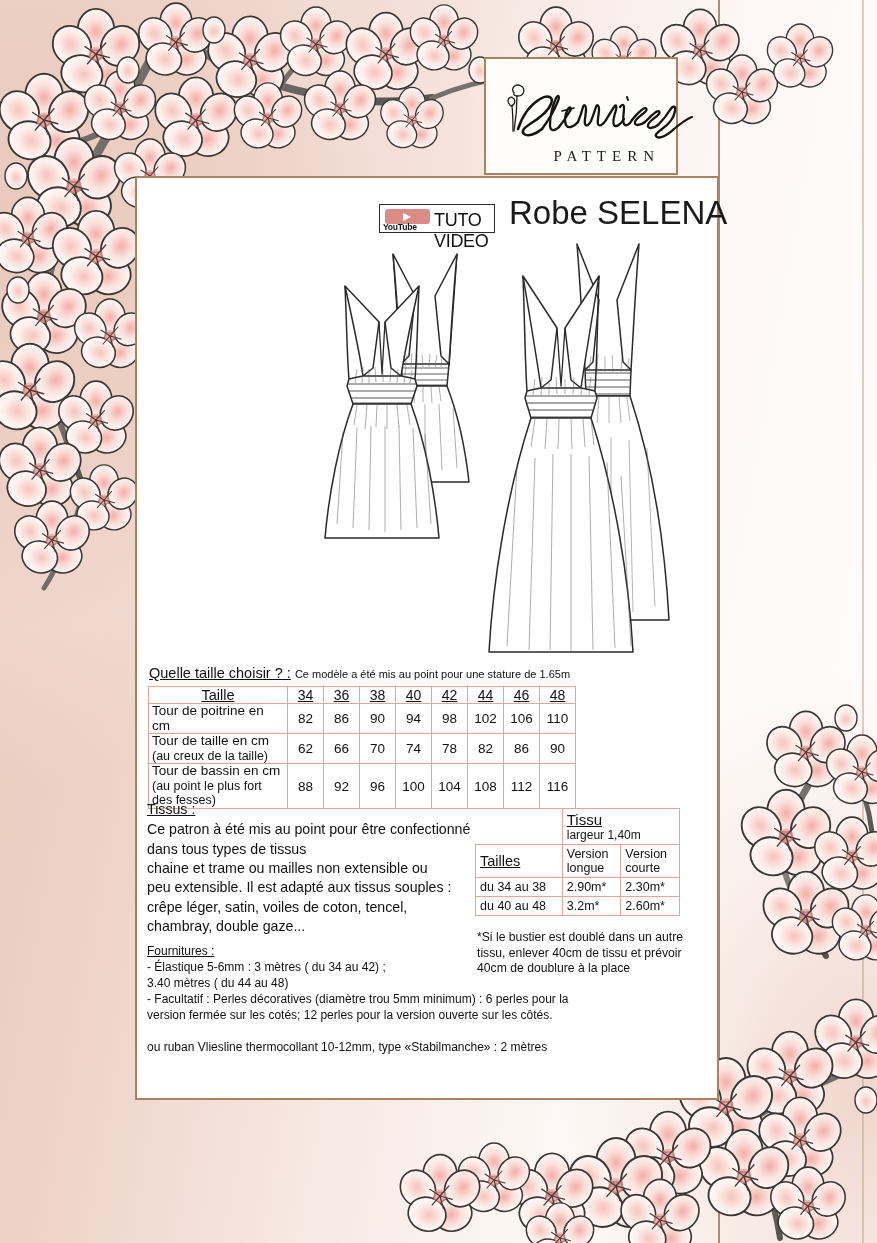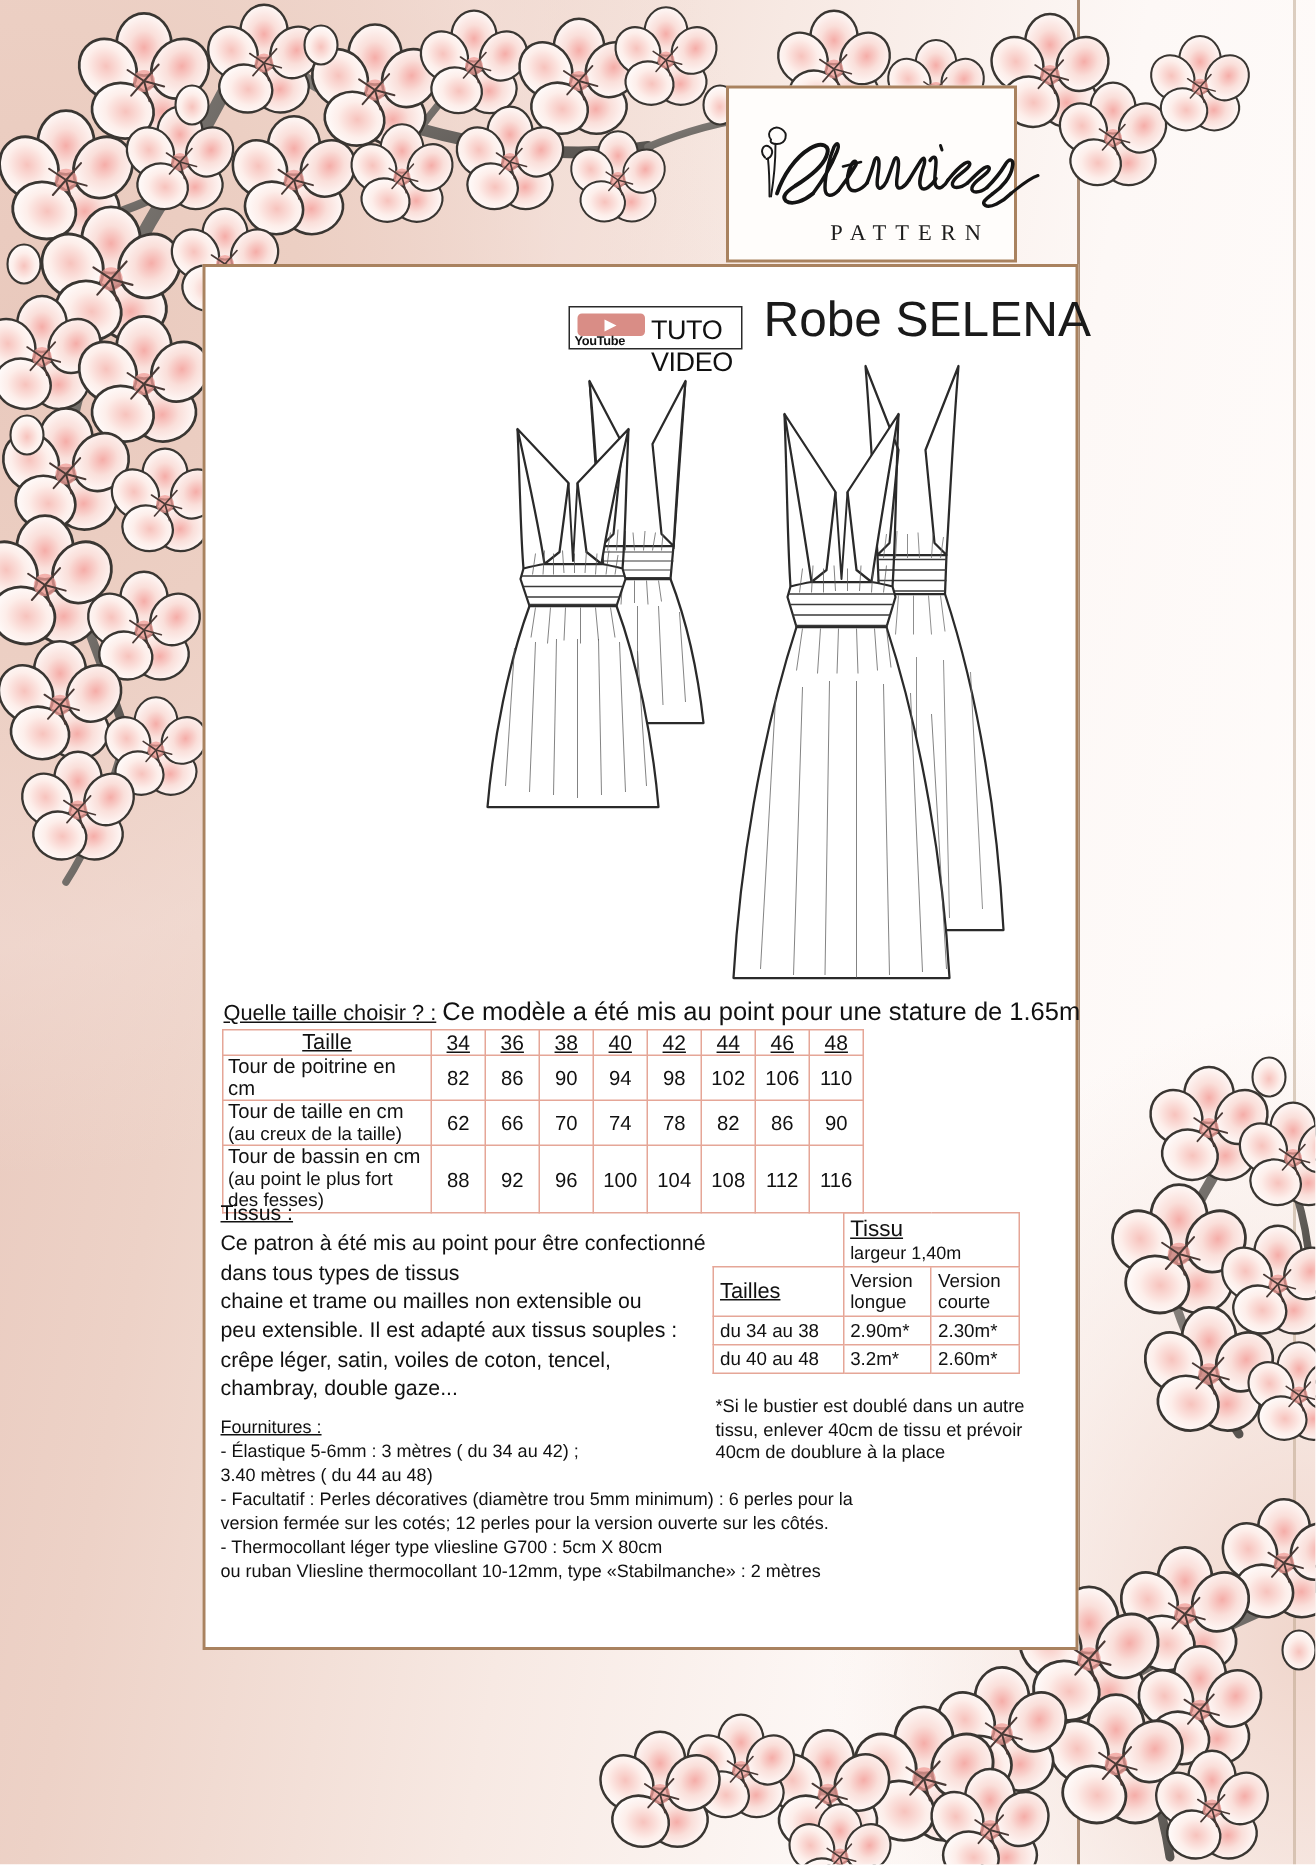--- a/index.html
+++ b/index.html
@@ -70,21 +70,21 @@
     position:absolute;left:130px;top:-4px;
     font-size:33px;color:#1a1a1a;letter-spacing:0px;white-space:nowrap;
   }
 
   
   #figs{position:absolute;left:20px;top:58px;width:540px;height:420px;}
   #q-head{
     position:absolute;left:12px;top:487px;font-size:14.5px;color:#111;white-space:nowrap;
   }
   #q-head .lead{text-decoration:underline;font-weight:400;}
-  #q-head .rest{font-size:17px;}
+  #q-head .rest{font-size:11px;}
 
   
   #size-table{
     position:absolute;left:11px;top:508px;width:428px;
     border-collapse:collapse;
   }
   #size-table td{
     border:1px solid #e5a697;
     font-size:13.5px;color:#111;padding:0 3px;
     font-family:"Liberation Sans", sans-serif;
@@ -504,17 +504,17 @@
     <span>tissu, enlever 40cm de tissu et prévoir</span><br>
     <span>40cm de doublure à la place</span>
   </div>
 
   <div id="fourn">
     <span class="h narrow">Fournitures :</span>
     <span class="narrow">- Élastique 5-6mm : 3 mètres ( du 34 au 42) ;</span>
     <span class="narrow">3.40 mètres ( du 44 au 48)</span>
     <span>- Facultatif : Perles décoratives (diamètre trou 5mm minimum) : 6 perles pour la</span><br>
     <span>version fermée sur les cotés; 12 perles pour la version ouverte sur les côtés.</span><br>
-    <span>- Thermocollant léger type vliesline G700 : 5cm X 80cm</span><br>
+    <br>
     <span>ou  ruban Vliesline thermocollant 10-12mm, type «Stabilmanche» : 2 mètres</span>
   </div>
 
 </div>
 
 </body></html>

